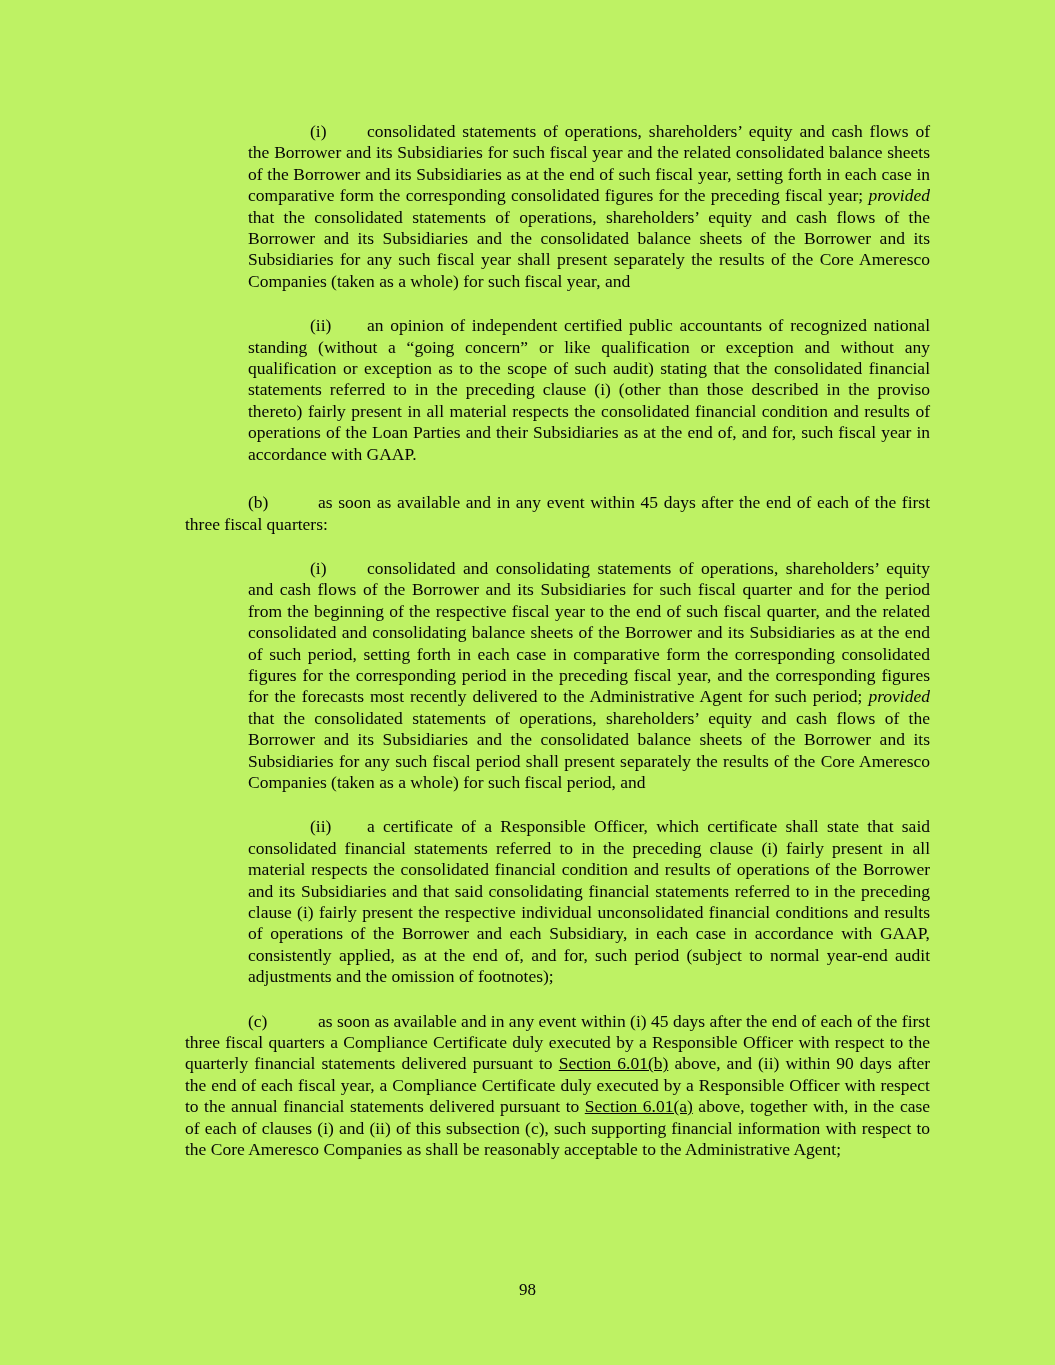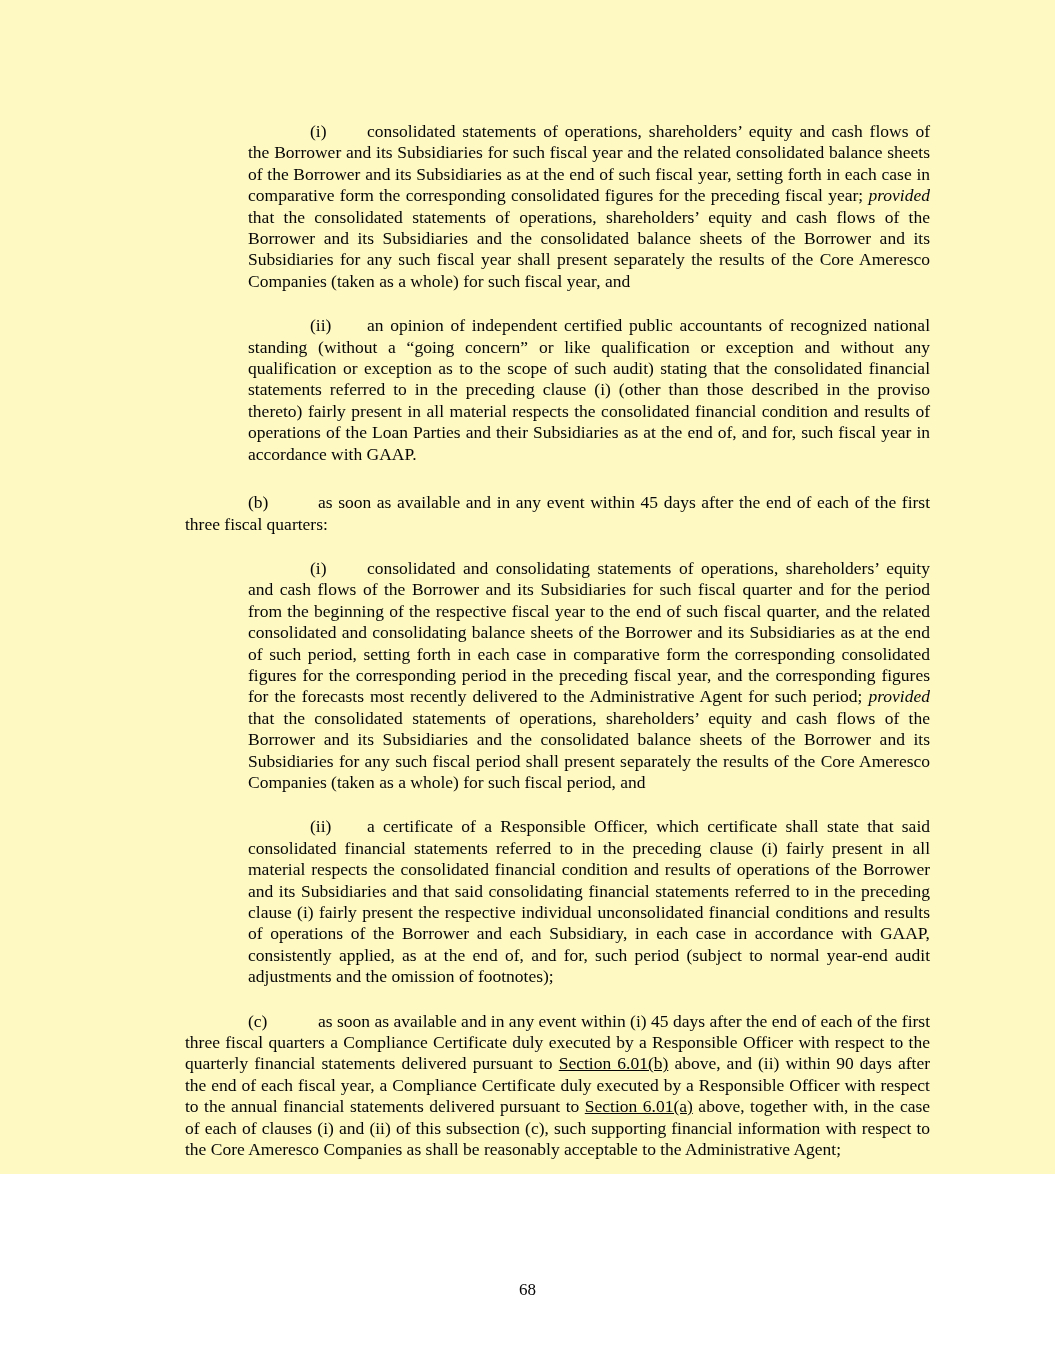--- a/index.html
+++ b/index.html
@@ -8,22 +8,22 @@
     width: 1055px;
     height: 1365px;
     position: relative;
     overflow: hidden;
     font-family: "Liberation Serif", "DejaVu Serif", serif;
     color: #060606;
   }
   .sheet {
     position: absolute;
     left: 0; top: 0;
-    width: 1055px; height: 1174px;
-    background: #fef9c3;
+    width: 1055px; height: 1365px;
+    background: #bef264;
   }
   .content {
     position: absolute;
     left: 185px;
     top: 121px;
     width: 745px;
   }
   .para {
     font-size: 17.5px;
     line-height: 21.4px;
@@ -70,14 +70,14 @@
     <div class="para body-level gap-sm"><span class="label">(b)</span><span><span>as soon as available and in any event within 45 days after the end of each of the first three fiscal quarters:</span></span></div>
 
     <div class="para sub"><span class="label">(i)</span><span><span>consolidated and consolidating statements of operations, shareholders’ equity and cash flows of the Borrower and its Subsidiaries for such fiscal quarter and for the period from the beginning of the respective fiscal year to the end of such fiscal quarter, and the related consolidated and consolidating balance sheets of the Borrower and its Subsidiaries as at the end of such period, setting forth in each case in comparative form the corresponding consolidated figures for the corresponding period in the preceding fiscal year, and the corresponding figures for the forecasts most recently delivered to the Administrative Agent for such period; </span><span style="font-style: italic;">provided</span><span> that the consolidated statements of operations, shareholders’ equity and cash flows of the Borrower and its Subsidiaries and the consolidated balance sheets of the Borrower and its Subsidiaries for any such fiscal period shall present separately the results of the Core Ameresco Companies (taken as a whole) for such fiscal period, and</span></span></div>
 
     <div class="para sub"><span class="label">(ii)</span><span><span>a certificate of a Responsible Officer, which certificate shall state that said consolidated financial statements referred to in the preceding clause (i) fairly present in all material respects the consolidated financial condition and results of operations of the Borrower and its Subsidiaries and that said consolidating financial statements referred to in the preceding clause (i) fairly present the respective individual unconsolidated financial conditions and results of operations of the Borrower and each Subsidiary, in each case in accordance with GAAP, consistently applied, as at the end of, and for, such period (subject to normal year-end audit adjustments and the omission of footnotes);</span></span></div>
 
     <div class="para body-level"><span class="label">(c)</span><span><span>as soon as available and in any event within (i) 45 days after the end of each of the first three fiscal quarters a Compliance Certificate duly executed by a Responsible Officer with respect to the quarterly financial statements delivered pursuant to </span><span style="text-decoration: underline;">Section 6.01(b)</span><span> above, and (ii) within 90 days after the end of each fiscal year, a Compliance Certificate duly executed by a Responsible Officer with respect to the annual financial statements delivered pursuant to </span><span style="text-decoration: underline;">Section 6.01(a)</span><span> above, together with, in the case of each of clauses (i) and (ii) of this subsection (c), such supporting financial information with respect to the Core Ameresco Companies as shall be reasonably acceptable to the Administrative Agent;</span></span></div>
 
   </div>
 
-  <div class="page-number">68</div>
+  <div class="page-number">98</div>
 </div>
 
 </body></html>

